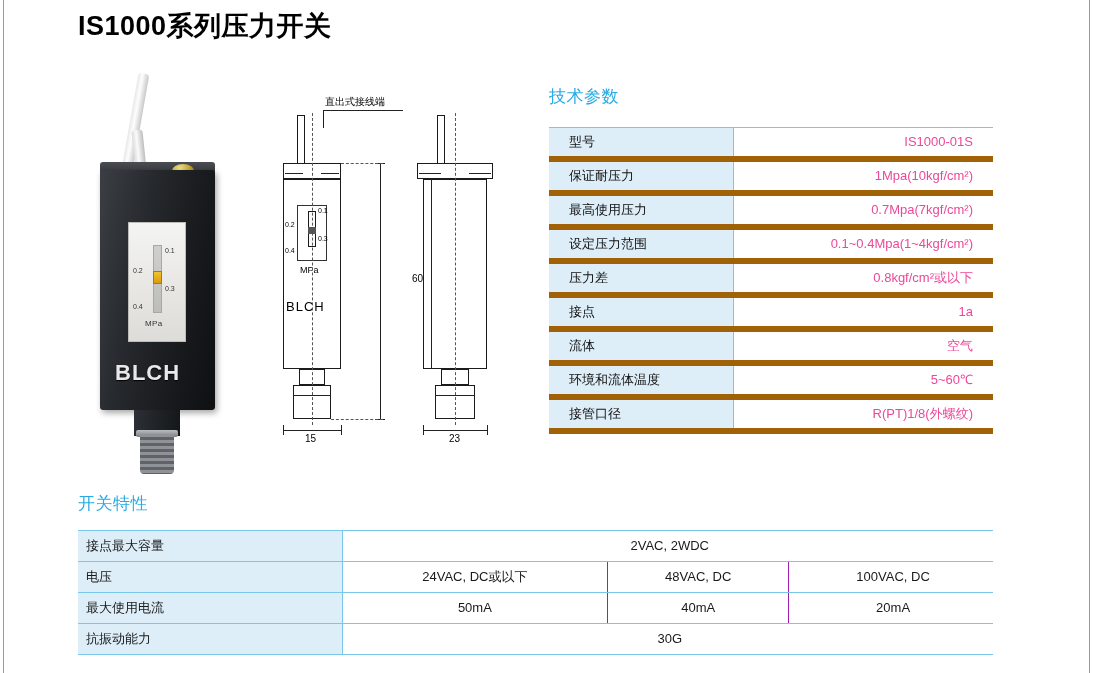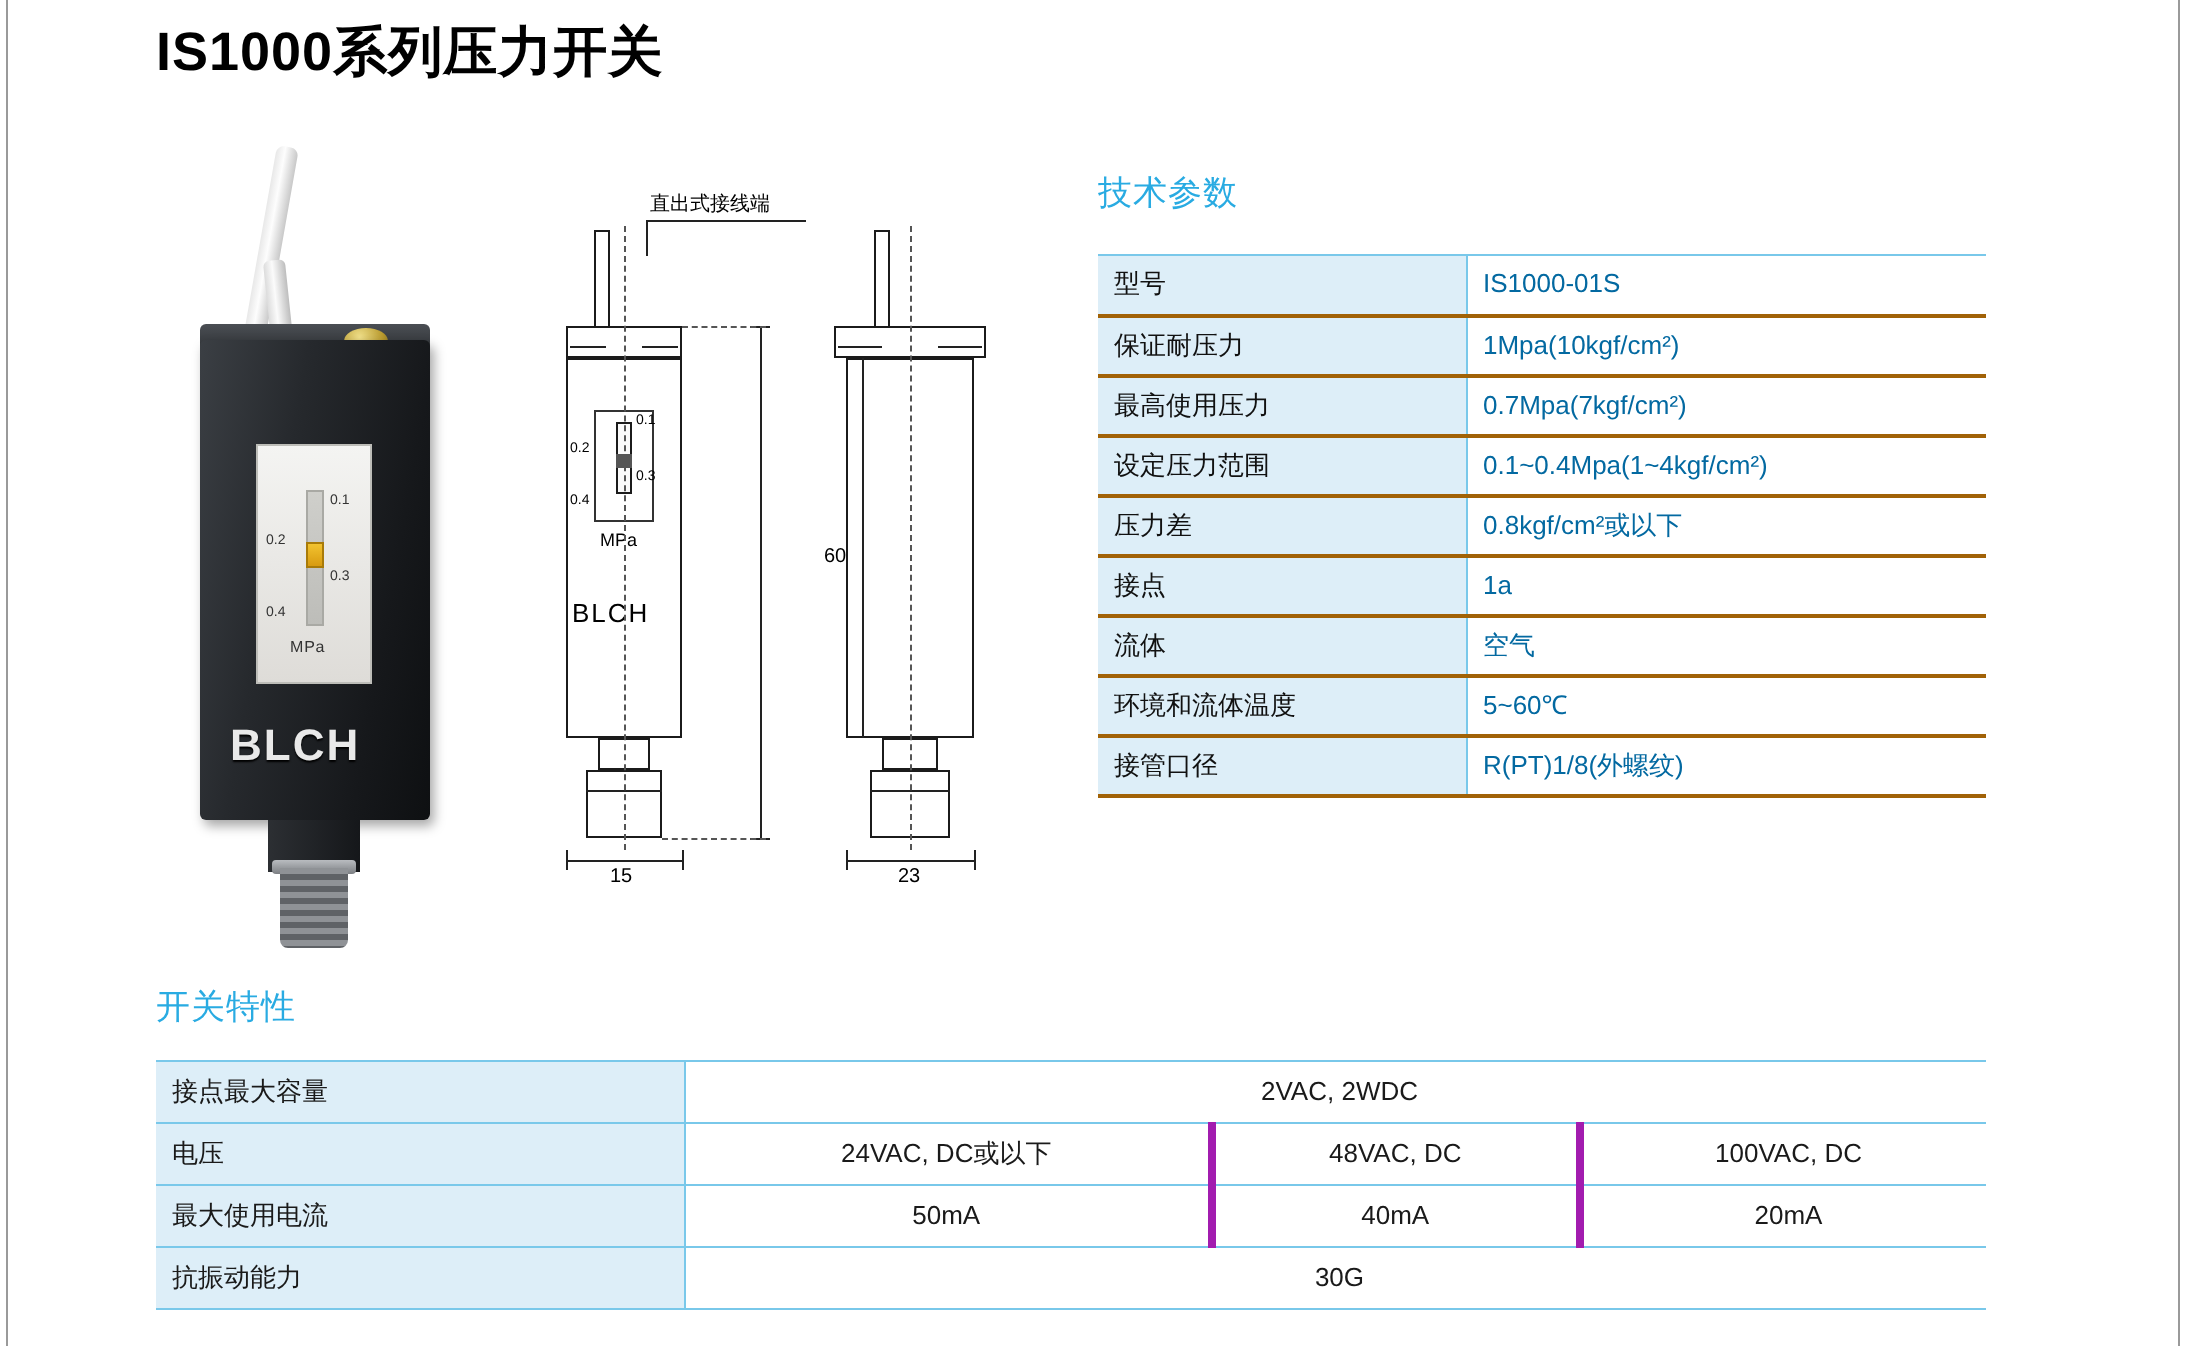--- a/index.html
+++ b/index.html
@@ -179,36 +179,36 @@
 
   
   table { border-collapse: collapse; }
   .spec-table {
     position: absolute;
     left: 549px; top: 127px;
     width: 444px;
     font-size: 13px;
   }
   .spec-table td {
-    border-bottom: 2px solid #a16207;
-    padding: 6px 8px;
+    border-bottom: 6px solid #a16207;
+    padding: 6px 20px;
     height: 30px;
     line-height: 16px;
   }
   .spec-table tr td:first-child {
     width: 184px;
     background: #ddeef8;
     border-right: 1px solid #79c8ea;
     text-align: left;
     color: #111;
   }
   .spec-table tr td:last-child {
-    text-align: left;
+    text-align: right;
     background: #fff;
-    color: #0369a1;
+    color: #ec4899;
   }
   .spec-table tr:first-child td { border-top: 1px solid #79c8ea; }
 
   .sw-table {
     position: absolute;
     left: 78px; top: 530px;
     width: 915px;
     font-size: 13px;
   }
   .sw-table td {
@@ -218,21 +218,21 @@
     text-align: center;
     line-height: 16px;
   }
   .sw-table tr td.hd {
     width: 264px;
     background: #ddeef8;
     border-right: 1px solid #79c8ea;
     text-align: left;
   }
   .sw-table tr:first-child td { border-top: 1px solid #79c8ea; }
-  .sw-table td.cell { border-right: 4px solid #a21caf; }
+  .sw-table td.cell { border-right: 1px solid #a21caf; }
   .sw-table td.last { border-right: none; padding-left: 12px; }
 </style>
 </head>
 <body>
 
 <div class="page">
 
   <div class="edge-left"></div>
   <div class="edge-right"></div>
 

